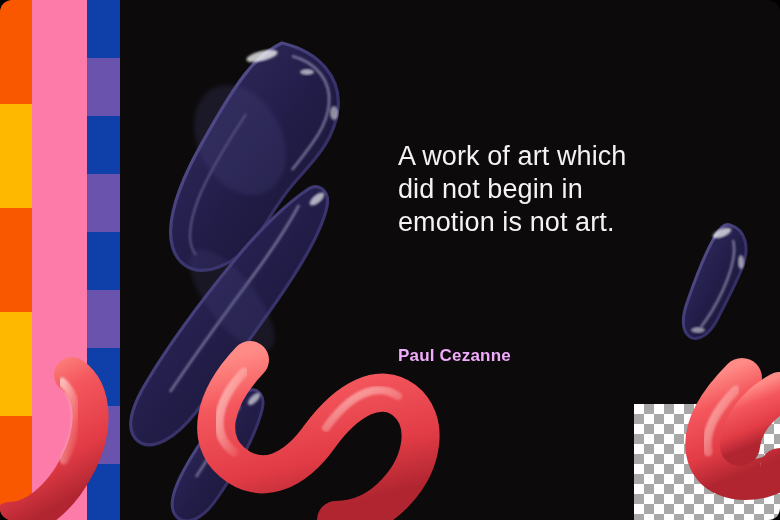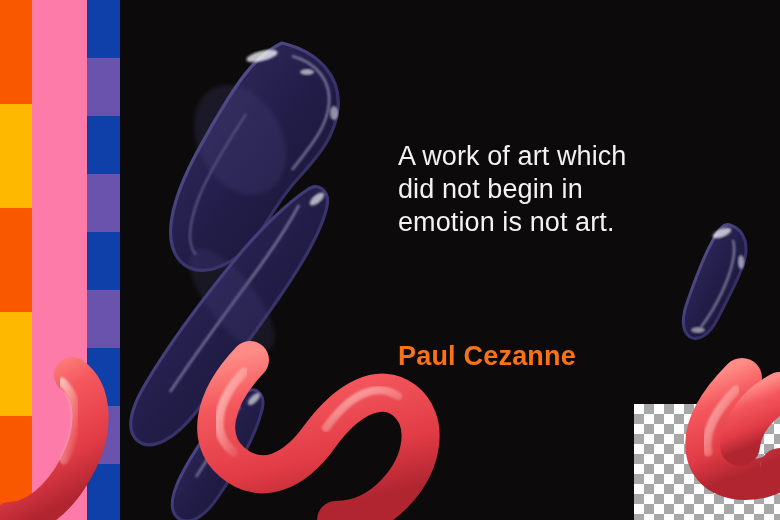--- a/index.html
+++ b/index.html
@@ -7,20 +7,21 @@
     padding: 0;
     background: #000;
   }
   #canvas {
     position: relative;
     width: 780px;
     height: 520px;
     overflow: hidden;
     background: #0c0a0a;
     font-family: "Liberation Sans", sans-serif;
+    border-radius: 12px;
   }
 
   
   .bar {
     position: absolute;
     top: 0;
     height: 520px;
     display: flex;
     flex-direction: column;
   }
@@ -200,15 +201,15 @@
       <path d="M736,390 C714,412 704,434 708,452" stroke="url(#coralHi)" stroke-width="9" stroke-linecap="round" fill="none" opacity="0.8" filter="url(#soft2)"></path>
     </g>
   </svg>
 
   <div id="text-block">
     <p id="quote-text" style="color: rgb(244, 242, 242); font-size: 27px;">A work of art which
 did not begin in
 emotion is not art.</p>
   </div>
 
-  <p id="author-name" style="color: #f97316; font-size: 27px;">Paul Cezanne</p>
+  <p id="author-name" style="color: #f0abfc; font-size: 17px;">Paul Cezanne</p>
 
 </div>
 
 </body></html>

